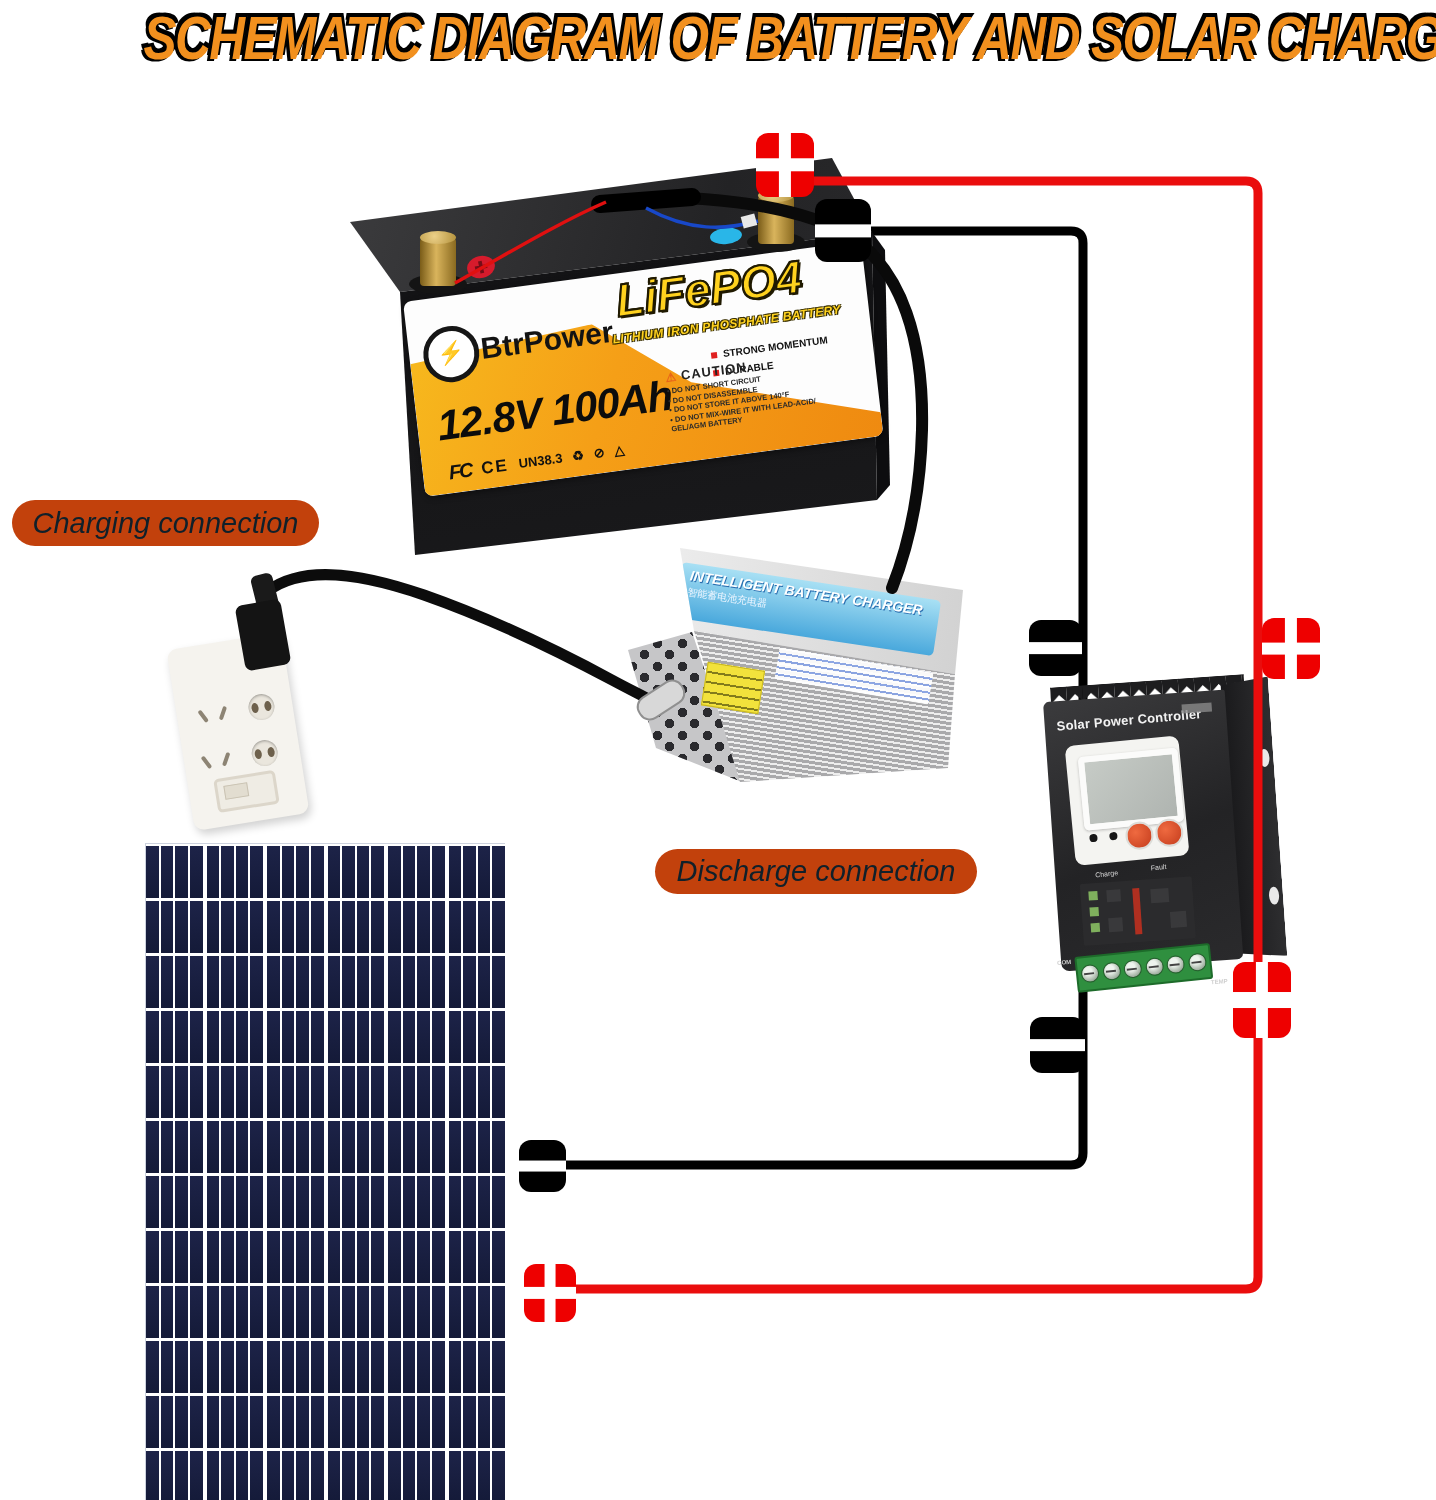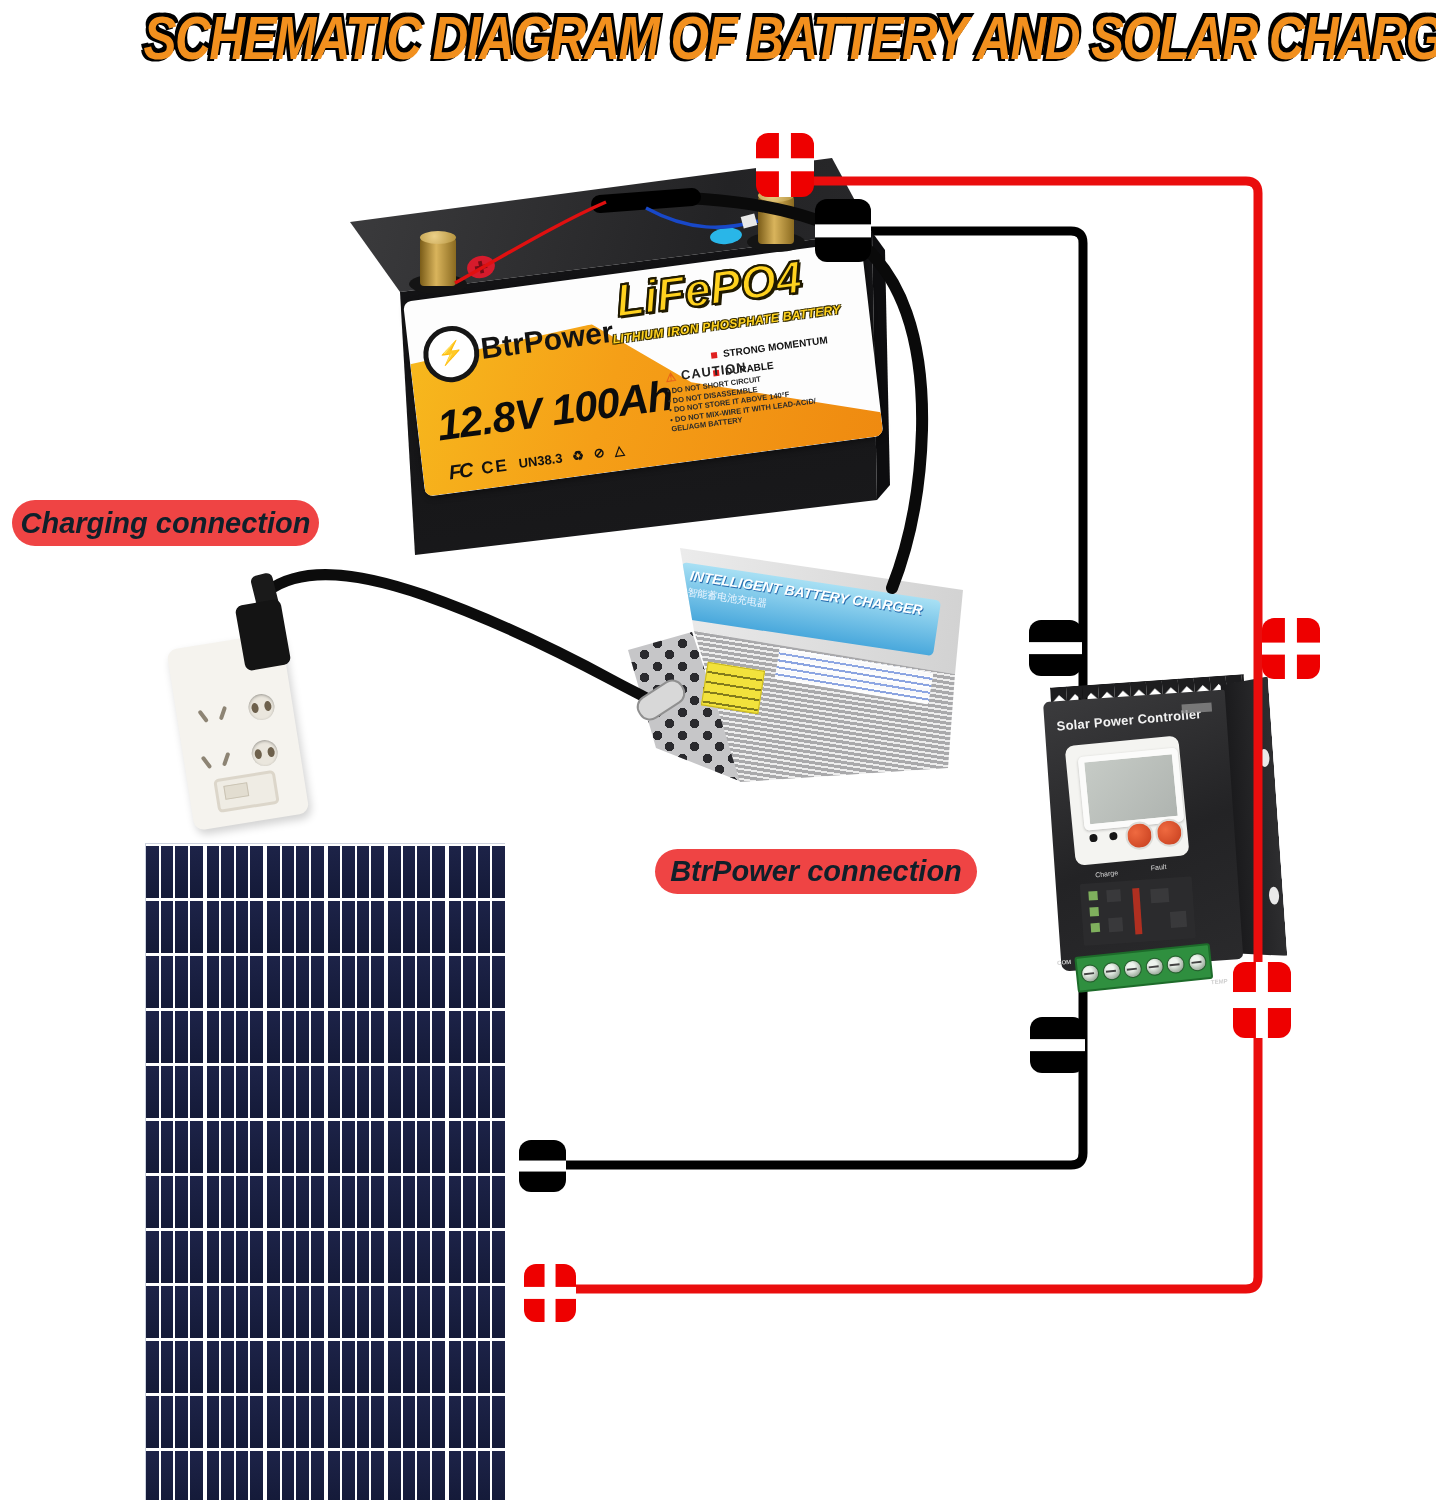--- a/index.html
+++ b/index.html
@@ -6,22 +6,22 @@
   .stage{position:relative;width:1436px;height:1500px;background:#fff;overflow:hidden;
          font-family:"Liberation Sans", sans-serif;}
   
   .title{position:absolute;top:2px;left:0;width:1436px;text-align:center;
          font-size:62px;font-weight:bold;font-style:italic;letter-spacing:-2px;
          transform:scaleX(0.8);transform-origin:50% 0;
          color:#F2901E;white-space:nowrap;
          text-shadow:-4px -4px 0 #000, 3px -4px 0 #000, -4px 2px 0 #000;}
   
   .pill{position:absolute;display:flex;align-items:center;justify-content:center;
-        background:#ef4444;border-radius:26px;color:#10202a;
-        font-style:italic;font-size:29px;font-weight:700;}
+        background:#c2410c;border-radius:26px;color:#10202a;
+        font-style:italic;font-size:29px;font-weight:400;}
   .pill.charging{left:12px;top:500px;width:307px;height:46px;}
   .pill.discharge{left:655px;top:849px;width:322px;height:45px;}
   
   svg.layer{position:absolute;left:0;top:0;}
   .under{z-index:1;} .comp{z-index:2;} .over{z-index:3;} .topmost{z-index:4;}
   
   #badge-layer .badge{position:absolute;border-radius:12px;overflow:hidden;z-index:5;}
   .badge.plus{background:#EE0000;}
   .badge.minus{background:#000;}
   .badge .h{position:absolute;left:0;right:0;top:50%;height:21%;transform:translateY(-50%);background:#fff;}
@@ -783,16 +783,16 @@
       <div class="badge minus" style="left: 519px; top: 1140px; width: 47px; height: 52px;">
         <span class="h"></span>
       </div>
       <div class="badge plus" style="left: 524px; top: 1264px; width: 52px; height: 58px;">
         <span class="h"></span>
         <span class="v"></span>
       </div>
     </div>
 
   <div class="pill charging topmost">Charging connection</div>
-  <div class="pill discharge topmost">BtrPower connection</div>
+  <div class="pill discharge topmost">Discharge connection</div>
 
   <div class="title topmost">SCHEMATIC DIAGRAM OF BATTERY AND SOLAR CHARGING</div>
 </div>
 
 </body></html>

